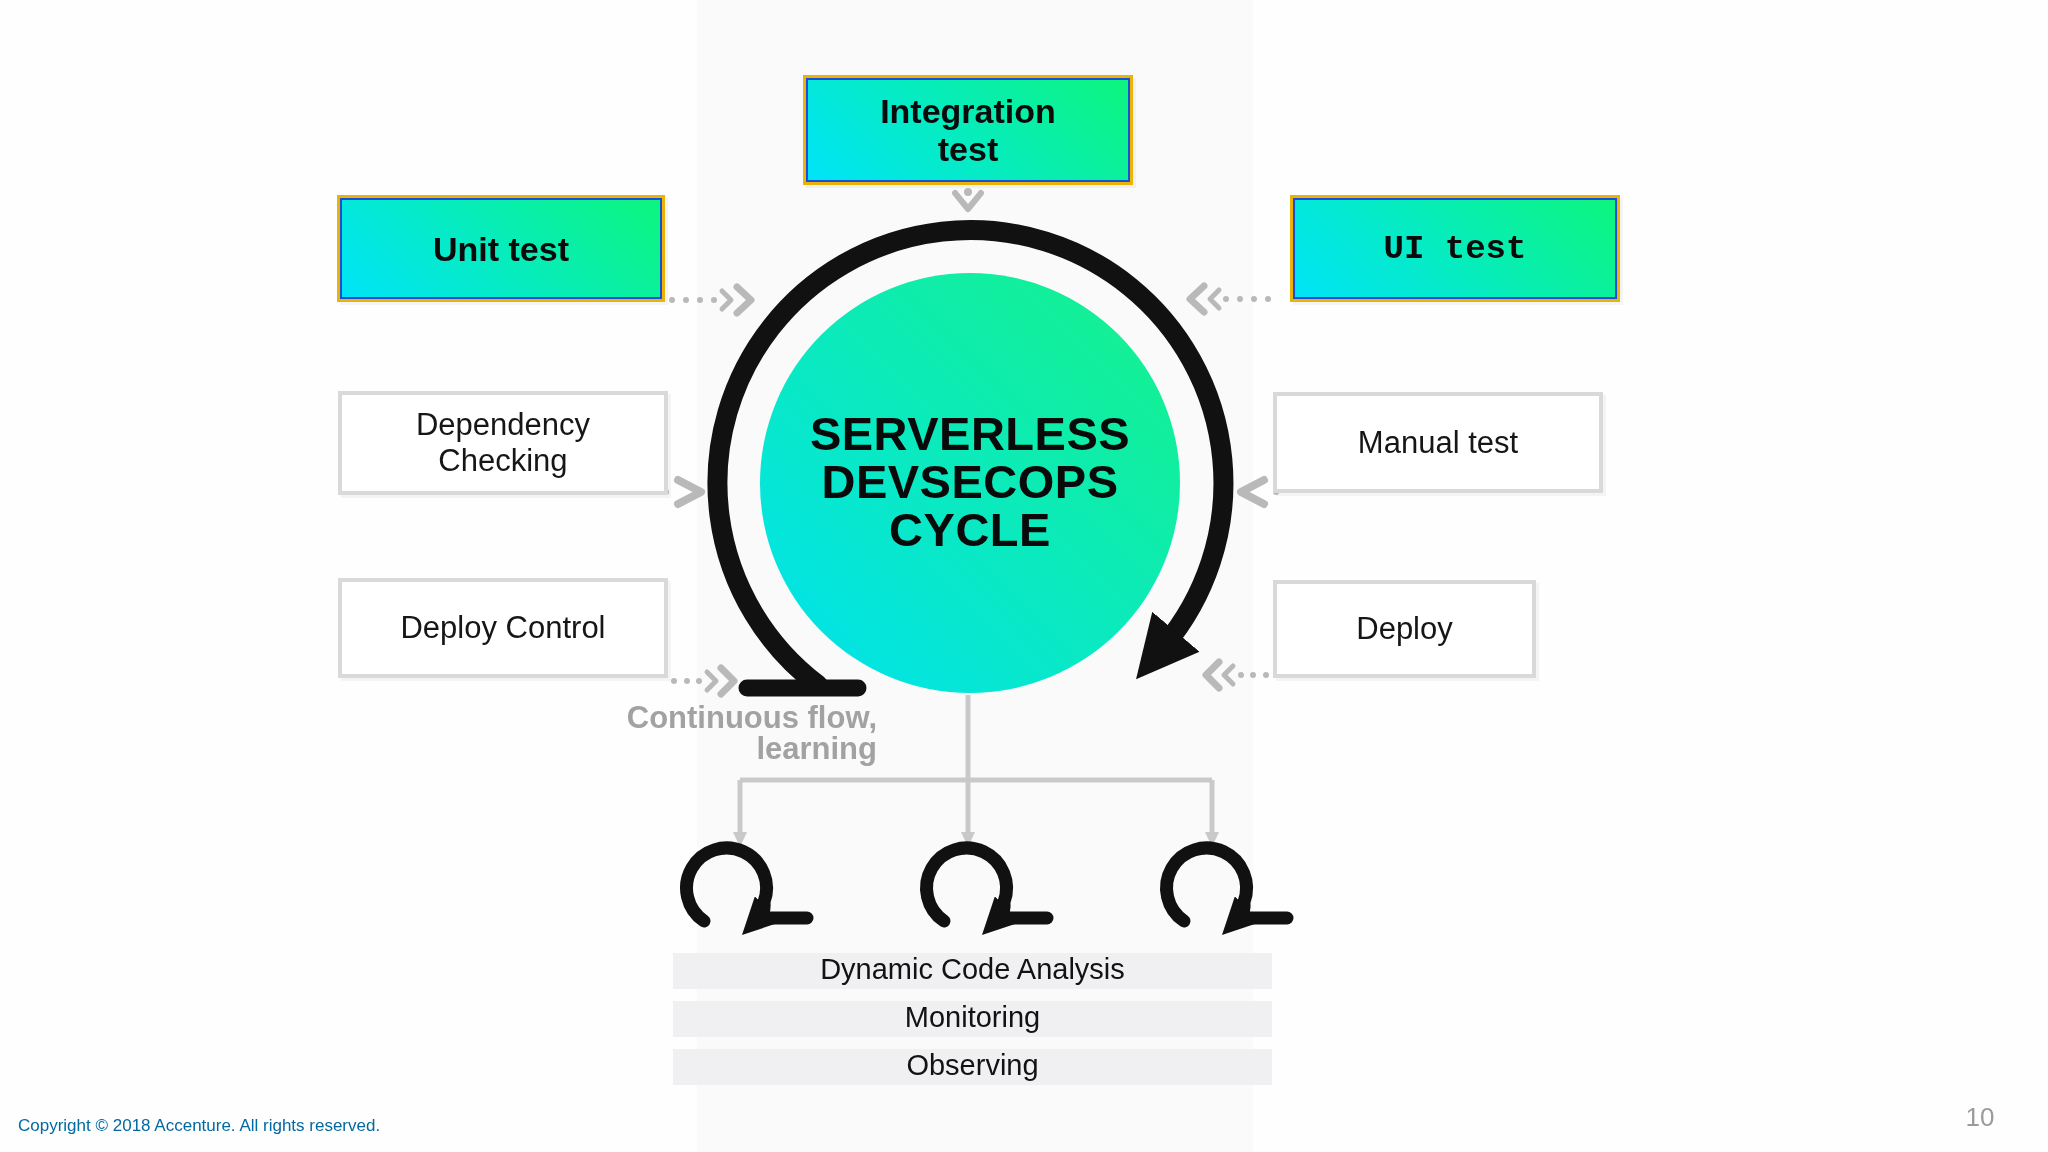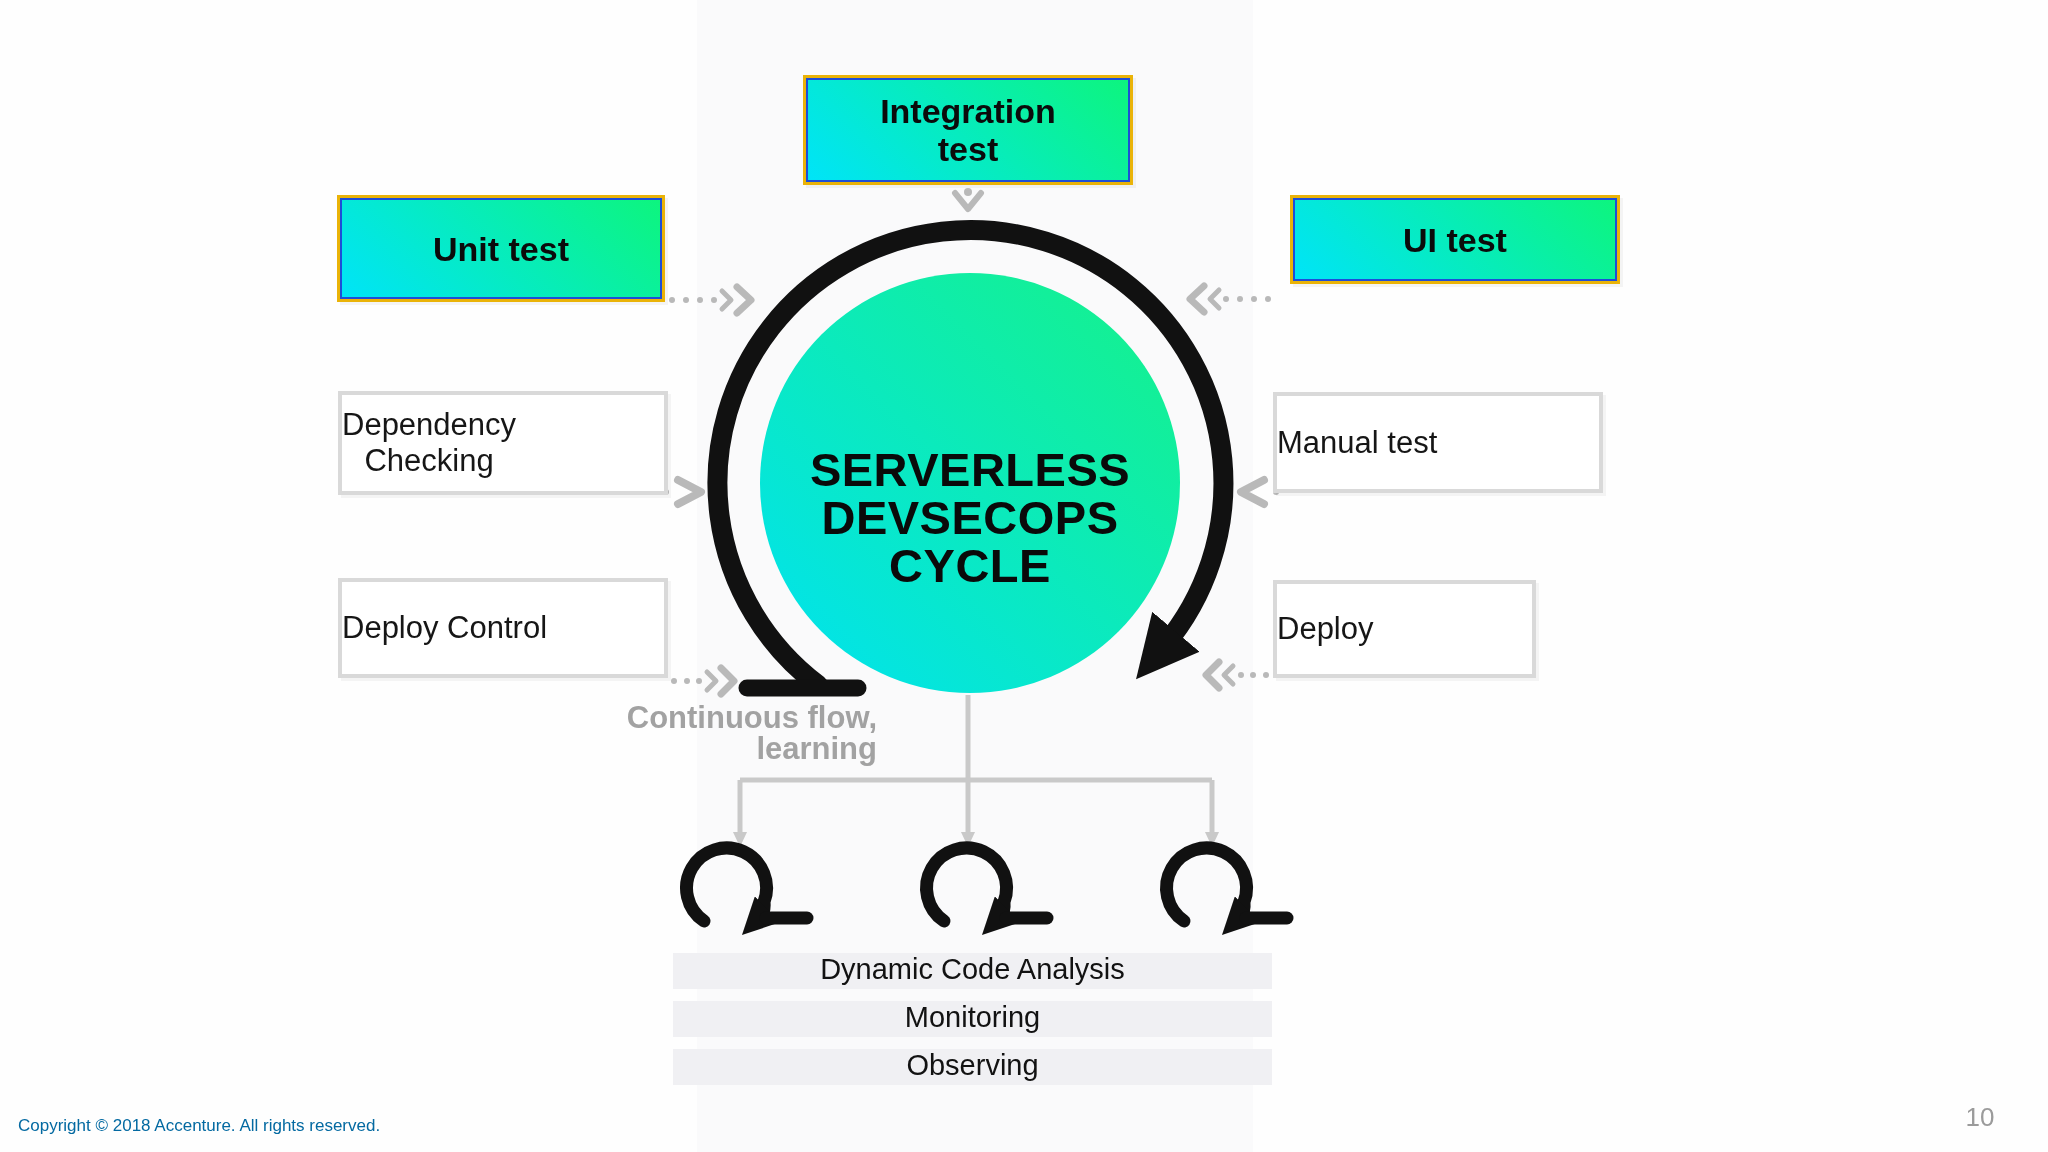--- a/index.html
+++ b/index.html
@@ -20,36 +20,36 @@
   }
   .gbox .fill{
     width:100%;height:100%;display:flex;align-items:center;justify-content:center;
     background:linear-gradient(45deg,#00e4f8 0%,#0df57e 100%);
     font-size:34px;font-weight:bold;color:#0b0b0b;text-align:center;
     line-height:38px;white-space:pre-line;
   }
   .wbox{ 
     position:absolute;background:#ffffff;border:4px solid #d9d9d9;
     box-shadow:3px 3px 0 rgba(0,0,0,0.04);box-sizing:border-box;
-    display:flex;align-items:center;
+    display:flex;align-items:center;justify-content:center;
     font-size:31px;color:#161616;text-align:center;line-height:36px;white-space:pre-line;
   }
   .box-integration{left:803px;top:75px;width:330px;height:110px;}
   .box-unit{left:337px;top:195px;width:328px;height:107px;}
-  .box-ui{left:1290px;top:195px;width:330px;height:89px;}
+  .box-ui{left:1290px;top:195px;width:330px;height:107px;font-family:Liberation Mono, monospace;}
   .box-dependency{left:338px;top:391px;width:330px;height:104px;}
   .box-version{left:338px;top:578px;width:330px;height:100px;}
   .box-manual{left:1273px;top:392px;width:330px;height:101px;}
   .box-deploy{left:1273px;top:580px;width:263px;height:98px;}
 
   
   .cycle-title{
     position:absolute;left:745px;top:410px;width:450px;
     text-align:center;font-size:47px;font-weight:bold;color:#0a0a0a;
-    line-height:48px;white-space:pre-line;letter-spacing:0.5px;margin-top:36px;
+    line-height:48px;white-space:pre-line;letter-spacing:0.5px;
   }
   
   .flow-note{
     position:absolute;left:557px;top:702px;width:320px;
     text-align:right;font-size:31px;font-weight:bold;color:#a2a2a2;
     line-height:31px;white-space:pre-line;
   }
 
   
   .bbar{

